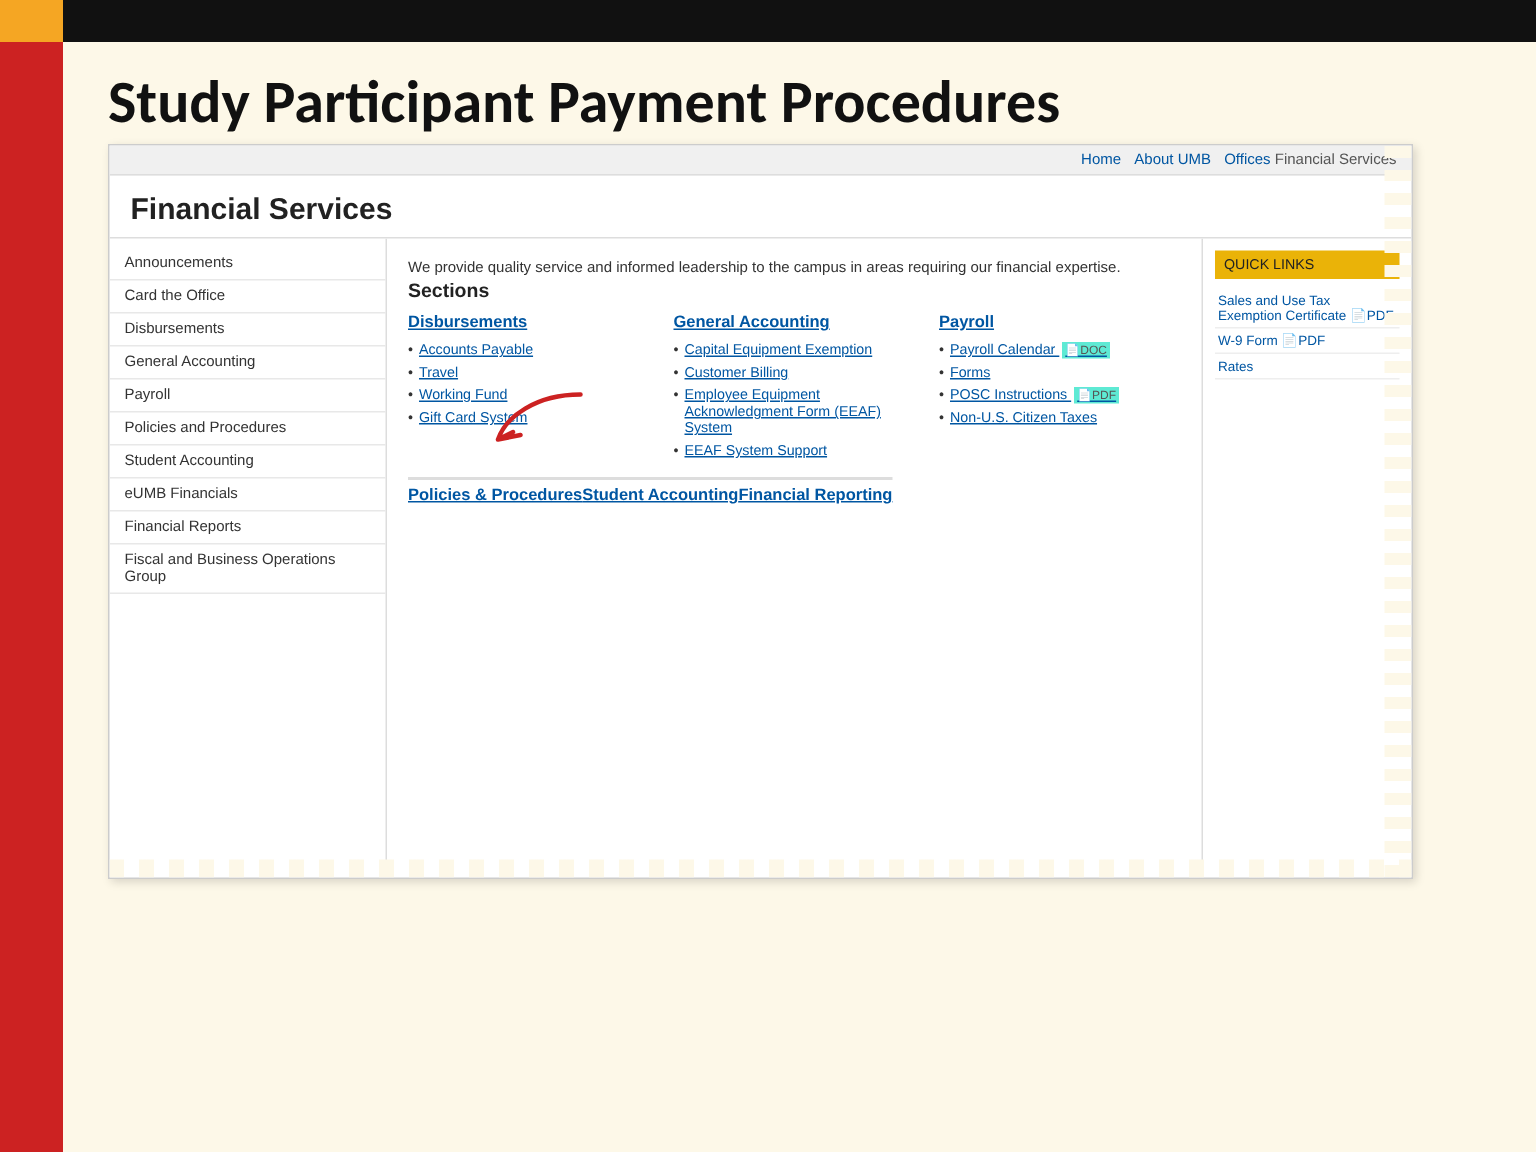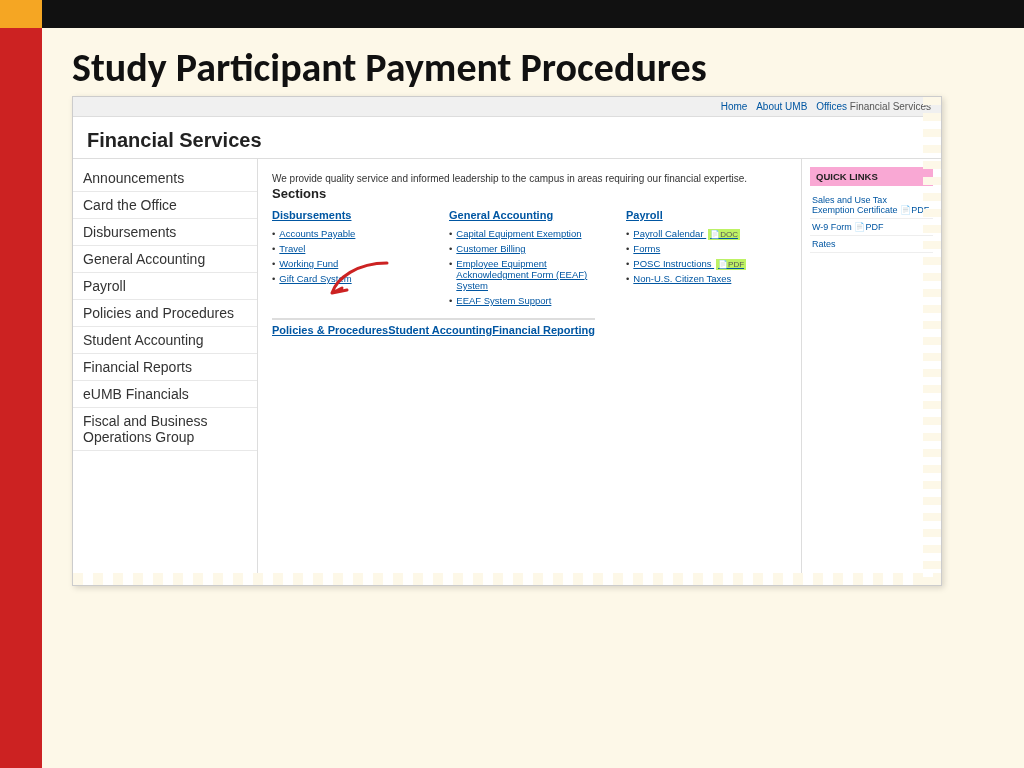--- a/index.html
+++ b/index.html
@@ -139,21 +139,21 @@
       border-right: 1px solid #ddd;
       padding: 6px 0;
       font-size: 10.5px;
     }
 
     .sidebar-item {
       padding: 5px 10px;
       border-bottom: 1px solid #e8e8e8;
       color: #333;
       cursor: pointer;
-      font-size: 14px;
+      font-size: 10px;
     }
 
     
     .ss-main {
       flex: 1;
       padding: 12px 14px;
       font-size: 10px;
       overflow: hidden;
     }
 
@@ -239,23 +239,23 @@
     
     .quick-links {
       width: 140px;
       min-width: 140px;
       padding: 8px;
       border-left: 1px solid #ddd;
       font-size: 9.5px;
     }
 
     .quick-links-title {
-      background: #f9a8d4;
+      background: #eab308;
       color: #222;
-      font-weight: bold;
+      font-weight: normal;
       font-size: 9.5px;
       padding: 4px 6px;
       margin-bottom: 6px;
       text-transform: uppercase;
     }
 
     .quick-links-item {
       padding: 3px 2px;
       border-bottom: 1px solid #eee;
       color: #0056a2;
@@ -280,21 +280,21 @@
     
     .payroll-col ul li a {
       color: #0056a2;
       text-decoration: underline;
       font-size: 9.5px;
     }
 
     .doc-badge {
       color: #555;
       font-size: 8px;
-      background: #bef264;
+      background: #5eead4;
       padding: 1px 2px;
       margin-left: 2px;
     }
 
     
     .torn-bottom {
       position: absolute;
       bottom: 0;
       left: 0;
       right: 0;
@@ -338,22 +338,22 @@
       <div class="screenshot-body">
 
         <div class="sidebar">
           <div class="sidebar-item">Announcements</div>
           <div class="sidebar-item">Card the Office</div>
           <div class="sidebar-item">Disbursements</div>
           <div class="sidebar-item">General Accounting</div>
           <div class="sidebar-item">Payroll</div>
           <div class="sidebar-item">Policies and Procedures</div>
           <div class="sidebar-item">Student Accounting</div>
+          <div class="sidebar-item">eUMB Financials</div>
           <div class="sidebar-item">Financial Reports</div>
-          <div class="sidebar-item">eUMB Financials</div>
           <div class="sidebar-item">Fiscal and Business Operations Group</div>
         </div>
 
         <div class="ss-main">
 
           <div class="welcome-text">We provide quality service and informed leadership to the campus in areas requiring our financial expertise.</div>
 
           <div class="sections-title">Sections</div>
 
           <div class="sections-grid arrow-overlay">

